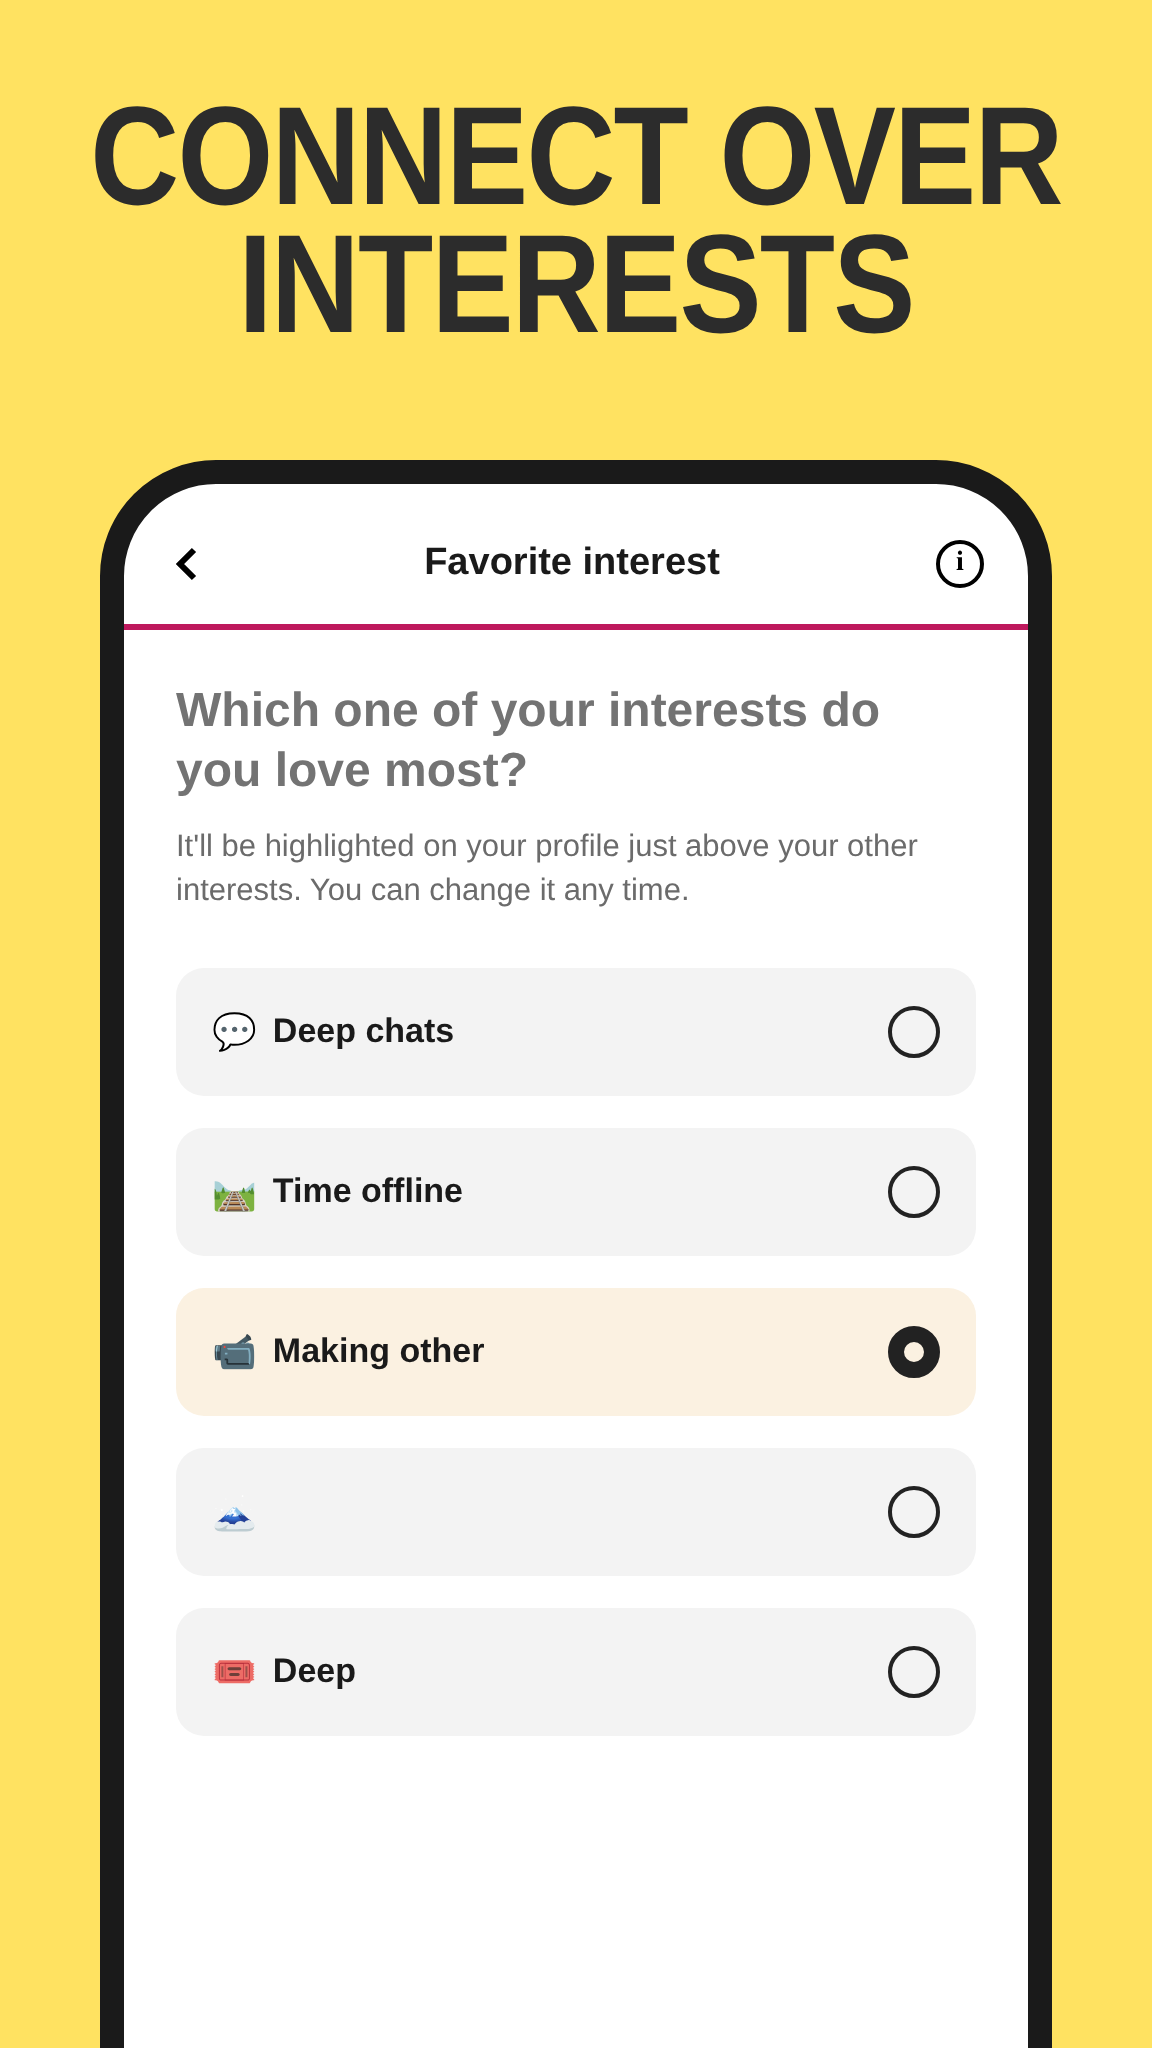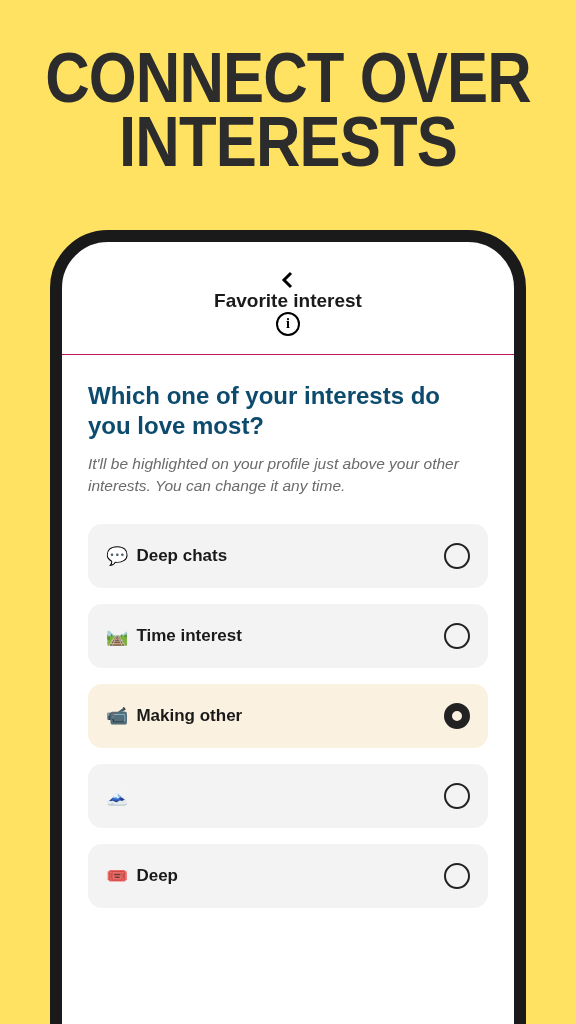--- a/index.html
+++ b/index.html
@@ -39,22 +39,21 @@
     width: 100%;
     height: 100%;
     display: flex;
     flex-direction: column;
   }
   .nav {
     display: flex;
     align-items: center;
     justify-content: space-between;
     padding: 28px 22px 18px 22px;
-    border-bottom: 1px solid #be185d;
-    flex-direction: column;
+    border-bottom: 3px solid #be185d;
   }
   .nav-title {
     font-size: 19px;
     font-weight: 600;
     color: #1a1a1a;
   }
   .chevron-left {
     width: 20px;
     height: 20px;
     display: flex;
@@ -75,30 +74,29 @@
     font-family: Georgia, serif;
   }
   .content {
     padding: 26px 26px 0 26px;
     flex: 1;
     overflow: hidden;
   }
   .question {
     font-size: 24px;
     font-weight: 700;
-    color: #0c4a6e;
+    color: #737373;
     line-height: 1.25;
     margin-bottom: 12px;
   }
   .subtext {
     font-size: 15.5px;
     color: #6b6b6b;
     line-height: 1.4;
     margin-bottom: 28px;
-    font-style: italic;
   }
   .options { display: flex; flex-direction: column; gap: 16px; }
   .opt {
     background: #f3f3f3;
     border-radius: 14px;
     padding: 19px 18px;
     display: flex;
     align-items: center;
     justify-content: space-between;
   }
@@ -147,21 +145,21 @@
           <div class="opt-left">
             <span class="opt-emoji">💬</span>
             <span class="opt-label">Deep chats</span>
           </div>
           <div class="radio"></div>
         </div>
 
         <div class="opt">
           <div class="opt-left">
             <span class="opt-emoji">🛤️</span>
-            <span class="opt-label">Time interest</span>
+            <span class="opt-label">Time offline</span>
           </div>
           <div class="radio"></div>
         </div>
 
         <div class="opt selected">
           <div class="opt-left">
             <span class="opt-emoji">📹</span>
             <span class="opt-label">Making other</span>
           </div>
           <div class="radio filled"></div>

